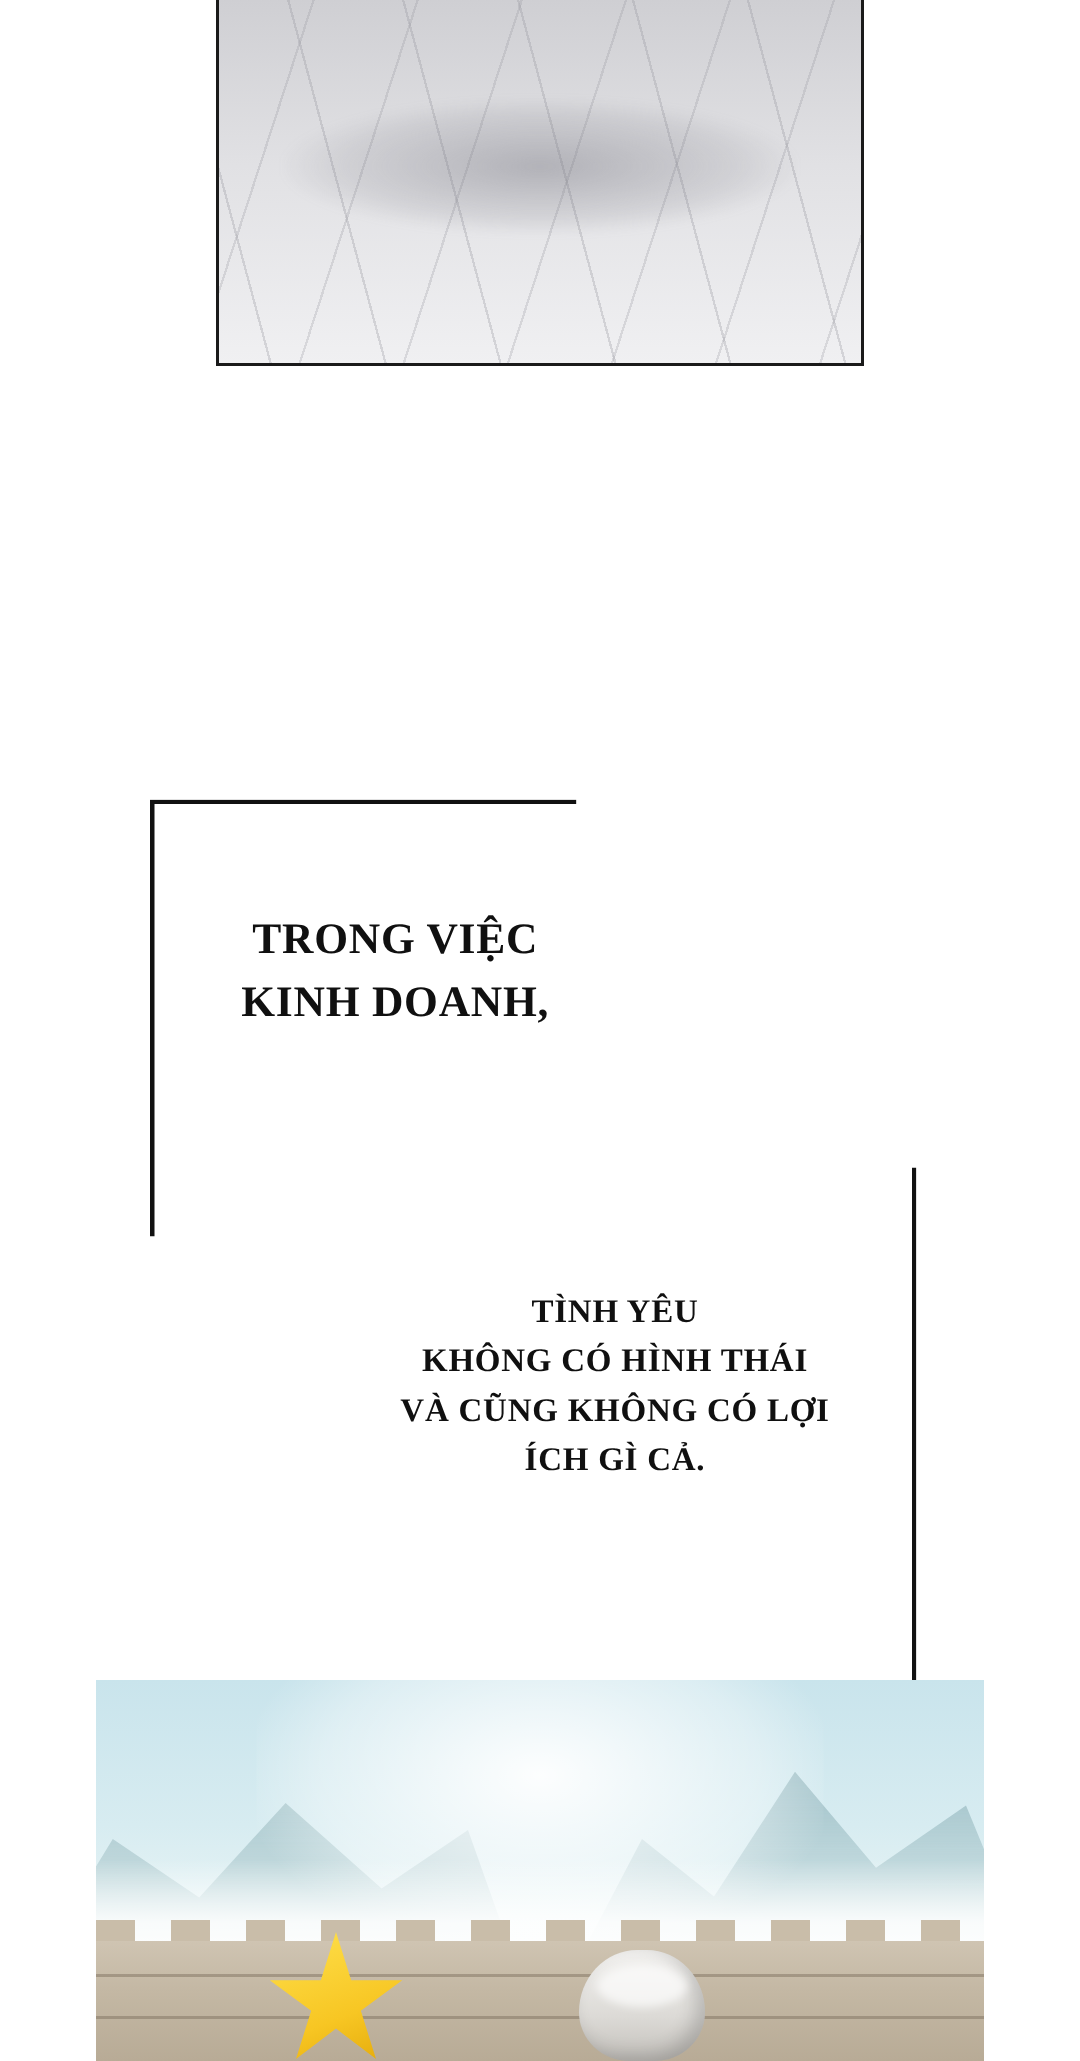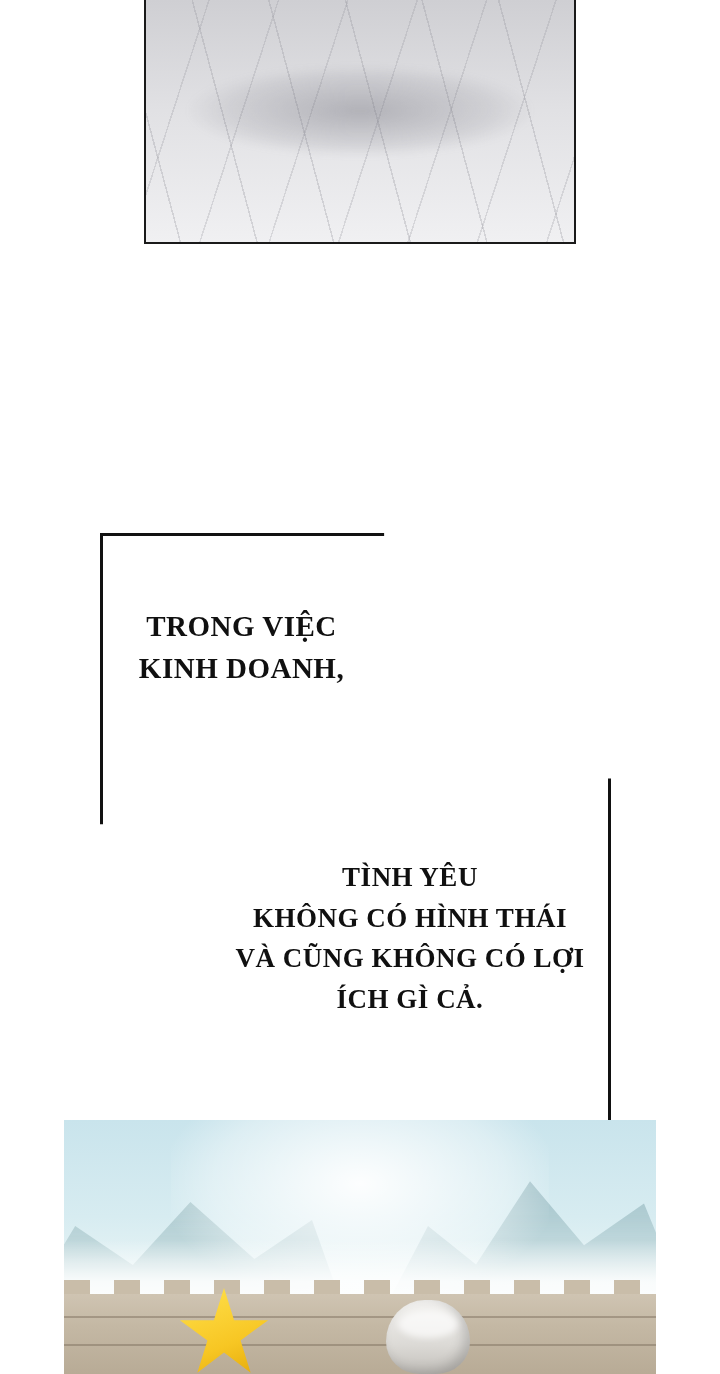--- a/index.html
+++ b/index.html
@@ -90,21 +90,21 @@
     letter-spacing: .5px;
   }
   .bubble-text-2 {
     position: absolute;
     left: 110px;
     top: 324px;
     width: 400px;
     text-align: center;
     color: #101010;
     font-weight: 700;
-    font-size: 27px;
+    font-size: 22px;
     line-height: 1.5;
     letter-spacing: .5px;
   }
 
   
   .panel-bottom {
     position: absolute;
     left: 64px;
     top: 1120px;
     width: 592px;
@@ -191,21 +191,21 @@
 <body>
 
 <div class="panel-top">
   <div class="floor"></div>
   <div class="floor-shadow"></div>
 
 </div>
 
 <div class="bubble-wrap">
   <div class="bubble-shape"></div>
-  <div class="bubble-text-1" style="white-space: pre-line;">TRONG VIỆC
+  <div class="bubble-text-1" style="white-space: pre-line; padding-left: 22px;">TRONG VIỆC
 KINH DOANH,</div>
   <div class="bubble-text-2" style="white-space: pre-line;">TÌNH YÊU
 KHÔNG CÓ HÌNH THÁI
 VÀ CŨNG KHÔNG CÓ LỢI
 ÍCH GÌ CẢ.</div>
 </div>
 
 <div class="panel-bottom">
   <div class="mount-l"></div>
   <div class="mount-r"></div>

